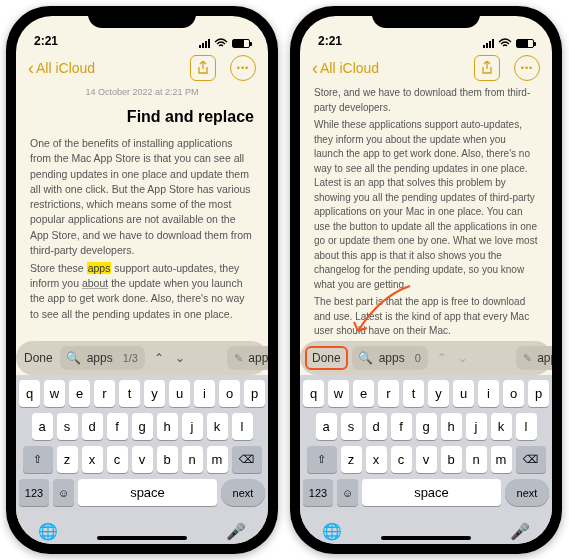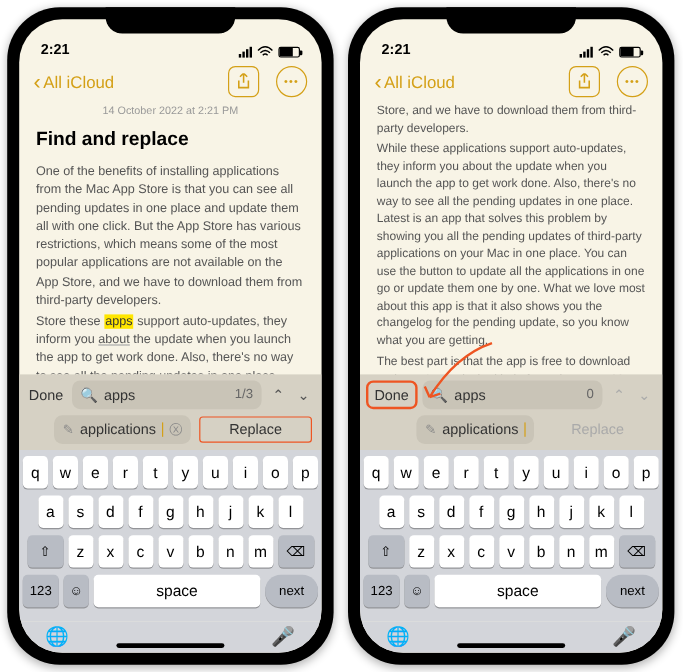--- a/index.html
+++ b/index.html
@@ -87,30 +87,31 @@
 
   .note-content {
     flex: 1;
     overflow: hidden;
     padding: 0 14px;
     font-size: 10.5px;
     line-height: 1.45;
     color: #555;
   }
   .note-date { text-align:center; font-size:9px; color:#999; margin-bottom:6px;}
-  .note-title { font-size:16px; font-weight:700; color:#000; margin-bottom:8px;}
+  .note-title { font-size:16px; font-weight:700; color:#000; margin-bottom:8px;text-align:right;}
   .note-body p { margin-bottom:3px;}
   .hl { background: #ffe600; color:#333; padding:0 1px;}
   .ul { text-decoration: underline; text-decoration-color:#aaa;}
 
   .find-bar {
     background: #d6d1c4;
     padding: 5px 8px;
-    display:flex; flex-direction:column; gap:5px;
+    display:flex; flex-direction:row; gap:5px;
     font-size:12px;
+    border-radius:19px;
   }
   .find-row { display:flex; align-items:center; gap:7px;}
   .done-btn { color:#333; font-size:12px; padding:2px 0;}
   .done-red { outline:2px solid #e52; outline-offset:1px; border-radius:3px; padding:2px 4px;}
   .search-pill {
     flex:1; background:#c9c4b7; border-radius:7px; height:24px;
     display:flex; align-items:center; padding:0 7px; gap:5px;
     font-size:12px; color:#333;
   }
   .search-pill .q { color:#666; font-size:12px;}

